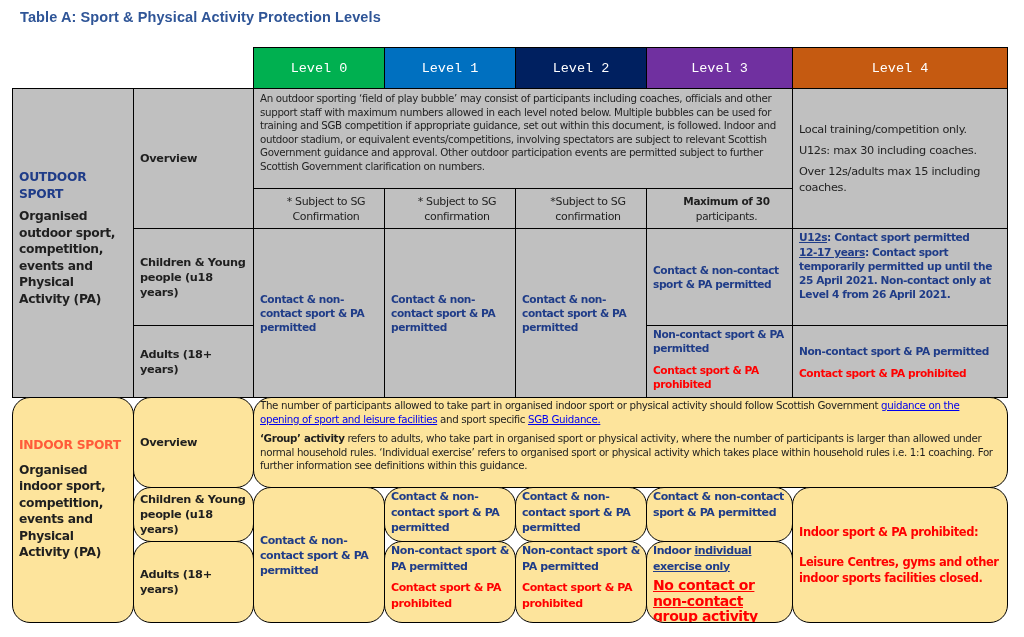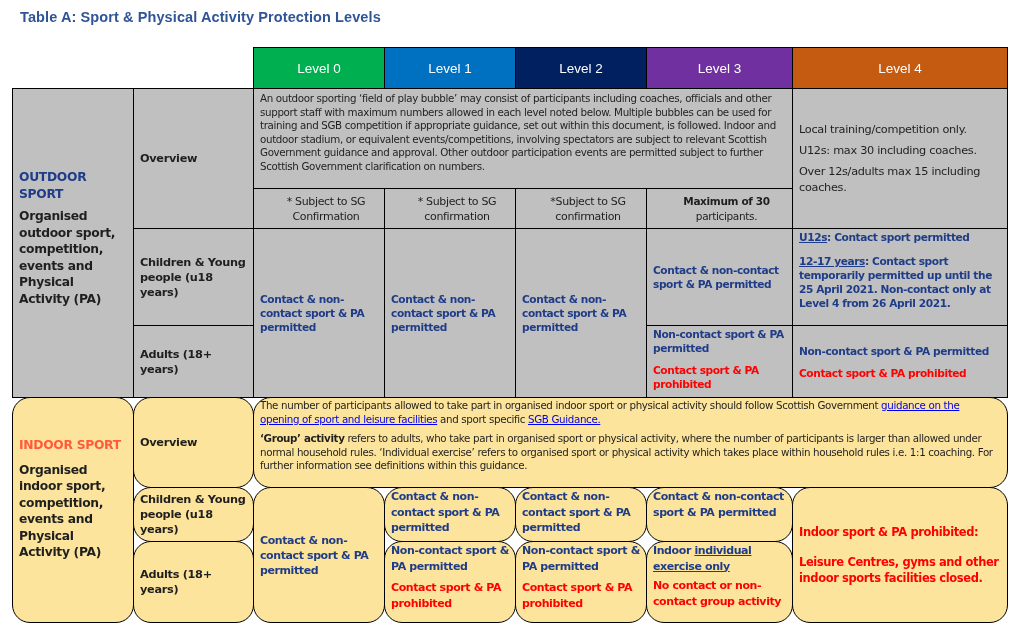--- a/index.html
+++ b/index.html
@@ -2,21 +2,21 @@
 <html><head>
 <meta charset="utf-8">
 <style>
   html, body { margin:0; padding:0; background:#ffffff; }
   body { width:1024px; height:637px; position:relative; overflow:hidden;
          font-family:"Liberation Sans", sans-serif; }
   .title { position:absolute; left:20px; top:9px; font-size:14.5px; font-weight:bold; color:#2f5597; letter-spacing:0.1px; }
   .cell { position:absolute; box-sizing:border-box; border:1.5px solid #000; font-family:"DejaVu Sans", sans-serif; overflow:hidden; }
   .grey { background:#c0c0c0; }
   .yellow { background:#fde49c;border-radius:18px; }
-  .hdr { color:#ffffff; font-size:13.5px; display:flex; align-items:center; justify-content:center; font-family:Liberation Sans, sans-serif; }
+  .hdr { color:#ffffff; font-size:13.5px; display:flex; align-items:center; justify-content:center; font-family:Liberation Mono, monospace; }
   .lbl { font-weight:bold; font-size:11.3px; color:#1f1f1f; line-height:15px; padding:0 6px; display:flex; flex-direction:column; justify-content:center; letter-spacing:-0.3px; }
   .big-lbl { font-weight:bold; font-size:12.3px; line-height:16.5px; padding:0 6px; display:flex; flex-direction:column; justify-content:center; letter-spacing:-0.3px; }
   .sect-out { color:#1f3c88; }
   .sect-in  { color:#ff5b3a; }
   .body-dark { color:#1f1f1f; }
   .txt { font-size:10.3px; line-height:13.5px; color:#1f1f1f; padding:2px 6px; letter-spacing:-0.35px; }
   .navy { color:#1f3c88; font-weight:bold; font-size:10.6px; line-height:14px; letter-spacing:-0.4px; }
   .red  { color:#ff0000; font-weight:bold; font-size:10.6px; line-height:14px; letter-spacing:-0.4px; }
   .center { text-align:center;padding-left:20px; }
   .vc { display:flex; flex-direction:column; justify-content:center; }
@@ -96,21 +96,21 @@
 
 <div class="cell grey pad vc" style="left:646px;top:228px;width:147px;height:98px;">
   <span class="navy">Contact &amp; non-contact sport &amp; PA permitted</span>
 </div>
 <div class="cell grey pad" style="left:646px;top:325px;width:147px;height:73px;padding-top:1px;">
   <p class="navy" style="margin-bottom:8px;">Non-contact sport &amp; PA permitted</p>
   <p class="red">Contact sport &amp; PA prohibited</p>
 </div>
 
 <div class="cell grey pad" style="left:792px;top:228px;width:216px;height:98px;padding-top:1px;">
-  <p class="navy" style="margin-bottom:10px;"><span class="ul">U12s</span><span>: Contact sport permitted</span></p>
+  <p class="navy" style="margin-bottom:1px;"><span class="ul">U12s</span><span>: Contact sport permitted</span></p>
   <p class="navy"><span class="ul">12-17 years</span><span>:  Contact sport temporarily permitted up until the 25 April 2021.  Non-contact only at Level 4 from 26 April 2021.</span></p>
 </div>
 <div class="cell grey pad vc" style="left:792px;top:325px;width:216px;height:73px;">
   <p class="navy" style="margin-bottom:8px;">Non-contact sport &amp; PA permitted</p>
   <p class="red">Contact sport &amp; PA prohibited</p>
 </div>
 
 <div class="cell yellow big-lbl" style="left:12px;top:397px;width:122px;height:226px;">
   <div class="sect-in" style="margin-top:-22px;margin-bottom:8px;">INDOOR SPORT</div>
   <div class="body-dark">Organised indoor sport, competition, events and Physical Activity (PA)</div>
@@ -152,19 +152,19 @@
 <div class="cell yellow pad" style="left:515px;top:541px;width:132px;height:82px;padding-top:1px;">
   <p class="navy" style="font-size:11px;line-height:15.5px;margin-bottom:6px;">Non-contact sport &amp; PA permitted</p>
   <p class="red" style="font-size:11px;line-height:15.5px;">Contact sport &amp; PA prohibited</p>
 </div>
 
 <div class="cell yellow pad" style="left:646px;top:487px;width:147px;height:55px;padding-top:1px;">
   <span class="navy" style="display:block;font-size:11px;line-height:15.5px;">Contact &amp; non-contact sport &amp; PA permitted</span>
 </div>
 <div class="cell yellow pad" style="left:646px;top:541px;width:147px;height:82px;padding-top:1px;">
   <p class="navy" style="font-size:11px;line-height:15.5px;margin-bottom:4px;"><span>Indoor </span><span class="ul">individual exercise only</span></p>
-  <p class="red" style="font-size:11px;line-height:15.5px;">No contact or non-contact group activity</p>
+  <p class="red" style="font-size:14px;line-height:15.5px;text-decoration:underline;">No contact or non-contact group activity</p>
 </div>
 
 <div class="cell yellow pad vc" style="left:792px;top:487px;width:216px;height:136px;">
   <p class="red" style="font-size:11.5px;line-height:16px;margin-bottom:14px;">Indoor sport &amp; PA prohibited:</p>
   <p class="red" style="font-size:11.5px;line-height:16px;">Leisure Centres, gyms and other indoor sports facilities closed.</p>
 </div>
 
 </body></html>

